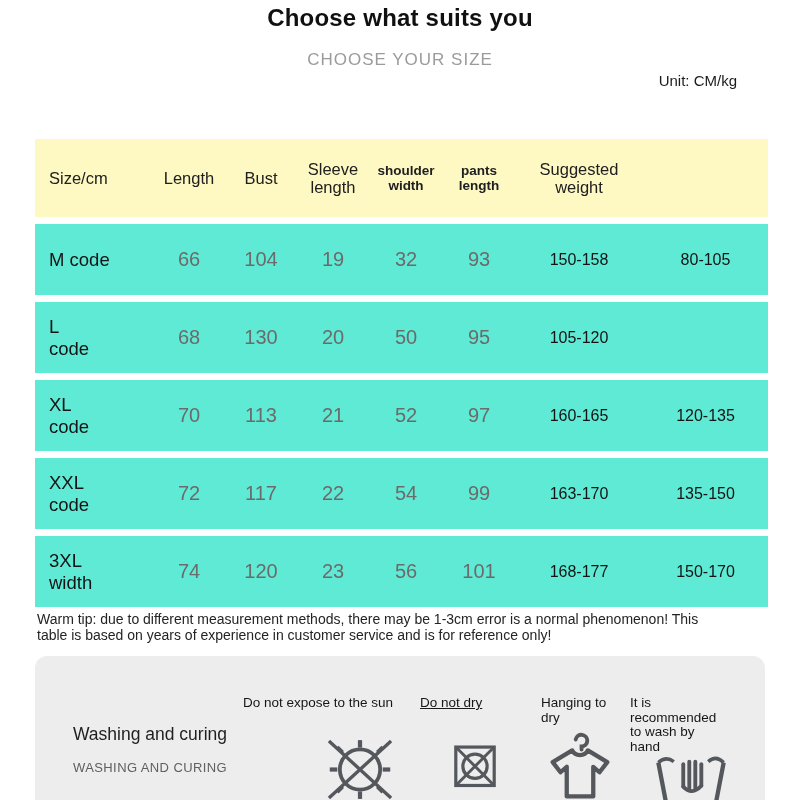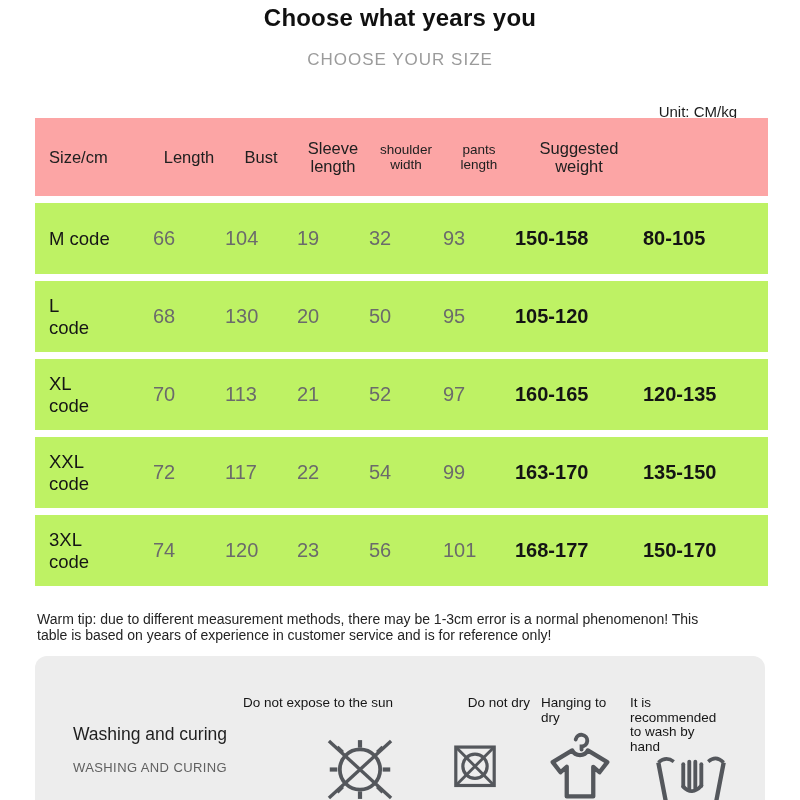--- a/index.html
+++ b/index.html
@@ -5,64 +5,64 @@
   * { margin:0; padding:0; box-sizing:border-box; }
   html,body { background:#fff; }
   .page {
     position:relative; width:800px; height:800px; overflow:hidden;
     background:#ffffff; font-family:"Liberation Sans", sans-serif; color:#1a1a1a;
   }
   .title { position:absolute; top:4px; left:0; width:100%; text-align:center;
     font-size:24px; font-weight:600; color:#101010; letter-spacing:0.2px; }
   .subtitle { position:absolute; top:50px; left:0; width:100%; text-align:center;
     font-size:17px; font-weight:500; color:#9b9b9b; letter-spacing:1px; }
-  .unit { position:absolute; top:103px; right:63px; font-size:15px; color:#1c1c1c;margin-left:8px; }
+  .unit { position:absolute; top:72px; right:63px; font-size:15px; color:#1c1c1c;margin-left:8px; }
 
   .size-table { position:absolute; left:35px; top:118px; width:733px; }
   .t-row { display:grid; grid-template-columns:118px 72px 72px 72px 74px 72px 128px 125px;
     align-items:center; margin-bottom:7px; }
-  .t-row.header { height:78px; background:#fca5a5; }
-  .t-row.data { height:71px; background:#bef264; }
+  .t-row.header { height:78px; background:#fef9c3;margin-top:21px; }
+  .t-row.data { height:71px; background:#5eead4; }
   .h-cell { text-align:center; font-size:16.5px; font-weight:500; color:#202020; line-height:1.12; }
   .h-cell.first { text-align:left; padding-left:14px; }
-  .h-cell.small { font-size:13.5px; font-weight:400; }
-  .cell { }
+  .h-cell.small { font-size:13.5px; font-weight:700; }
+  .cell { text-align:center; }
   .c-size { text-align:left; padding-left:14px; font-size:18.5px; color:#151515;
     white-space:pre-line; line-height:1.15; }
   .c-num { font-size:20px; color:#6b6b6b; }
-  .c-range { font-size:20px; color:#141414; font-weight:700; }
+  .c-range { font-size:16px; color:#141414; font-weight:400; }
 
   .warm-tip { position:absolute; left:37px; top:612px; width:695px;
     font-size:14px; color:#242424; line-height:15.5px; }
 
   .care-panel { position:absolute; left:35px; top:656px; width:730px; height:160px;
     background:#ededed; border-radius:12px; }
   .care-heading { position:absolute; left:38px; top:68px; font-size:17.5px; color:#1f1f1f; }
   .care-subheading { position:absolute; left:38px; top:104px; font-size:13px;
     color:#606060; letter-spacing:0.4px; }
   .care-item { position:absolute; top:40px; }
   .care-item .label { font-size:13.5px; color:#161616; line-height:1.08;
     white-space:pre-line; position:relative; z-index:2; }
   .care-svg { display:block; position:relative; z-index:1; }
   .care-svg * { stroke:#54575c; fill:none; }
   .item-1 { left:163px; width:240px; text-align:center; }
   .item-1 .care-svg { margin:14px 0 0 120px; }
-  .item-2 { left:385px; width:110px; text-align:right; }
+  .item-2 { left:385px; width:110px; text-align:left;text-decoration:underline; }
   .item-2 .care-svg { margin:22px auto 0; }
   .item-3 { left:506px; width:108px; text-align:left; }
   .item-3 .care-svg { margin-top:2px; }
   .item-4 { left:595px; width:132px; text-align:left; }
   .item-4 .care-svg { margin:-19px 0 0 18px; }
 </style>
 </head>
 <body>
 
 <div class="page">
 
-  <div class="title">Choose what years you</div>
+  <div class="title">Choose what suits you</div>
   <div class="subtitle">CHOOSE YOUR SIZE</div>
   <div class="unit">Unit: CM/kg</div>
 
   <div class="size-table">
     <div class="t-row header">
       <div class="h-cell first">Size/cm</div>
       <div class="h-cell">Length</div>
       <div class="h-cell">Bust</div>
       <div class="h-cell">Sleeve length</div>
       <div class="h-cell small">shoulder width</div>
@@ -111,21 +111,21 @@
       <div class="cell c-num">117</div>
       <div class="cell c-num">22</div>
       <div class="cell c-num">54</div>
       <div class="cell c-num">99</div>
       <div class="cell c-range">163-170</div>
       <div class="cell c-range">135-150</div>
     </div>
 
     <div class="t-row data">
       <div class="cell c-size">3XL
-code</div>
+width</div>
       <div class="cell c-num">74</div>
       <div class="cell c-num">120</div>
       <div class="cell c-num">23</div>
       <div class="cell c-num">56</div>
       <div class="cell c-num">101</div>
       <div class="cell c-range">168-177</div>
       <div class="cell c-range">150-170</div>
     </div>
   </div>
 

